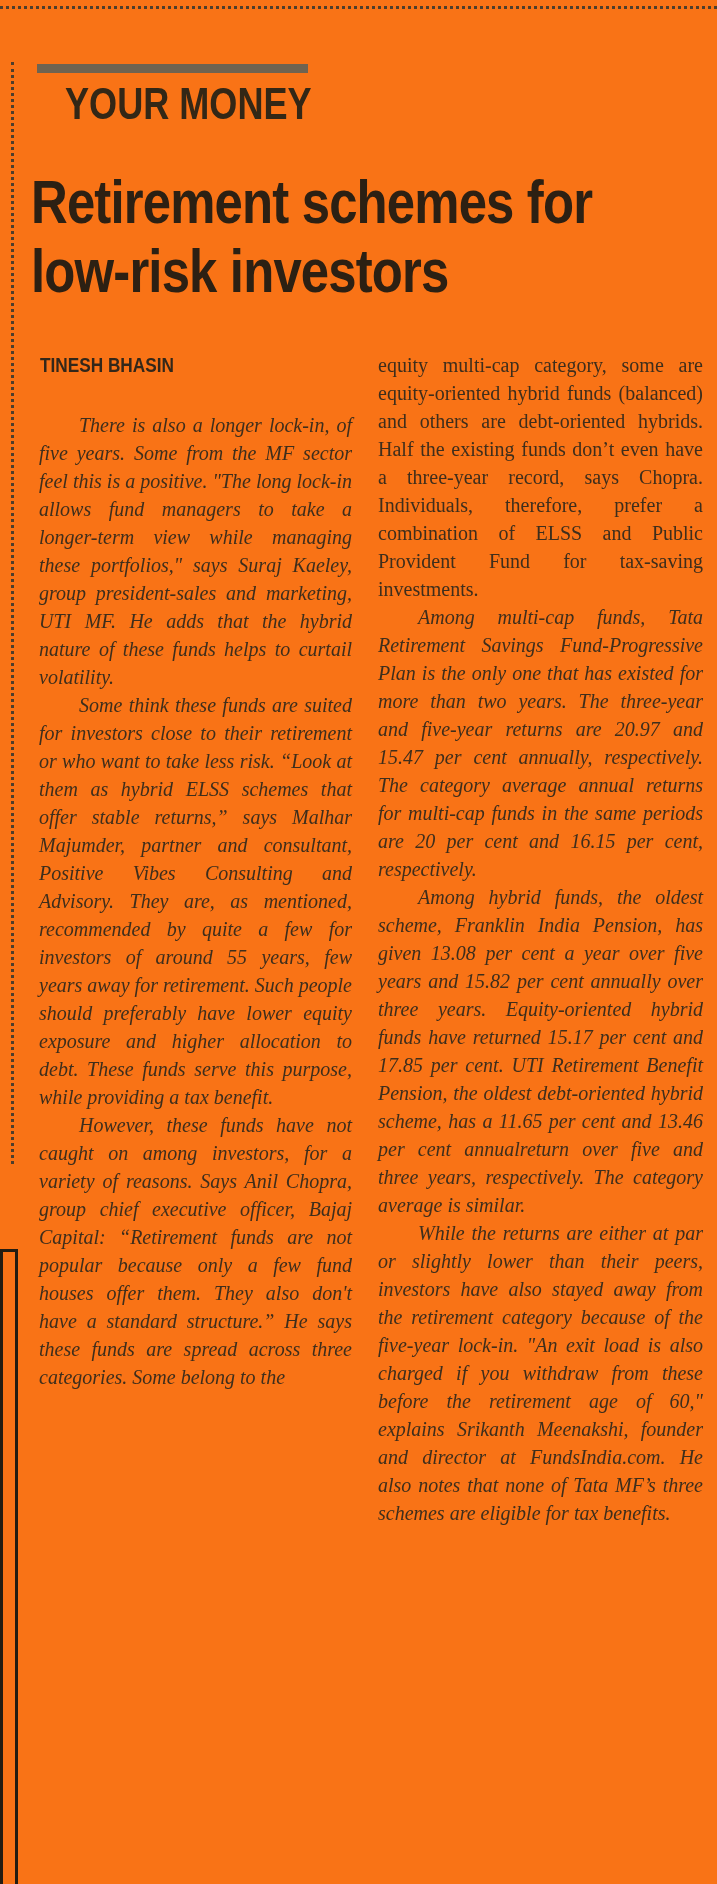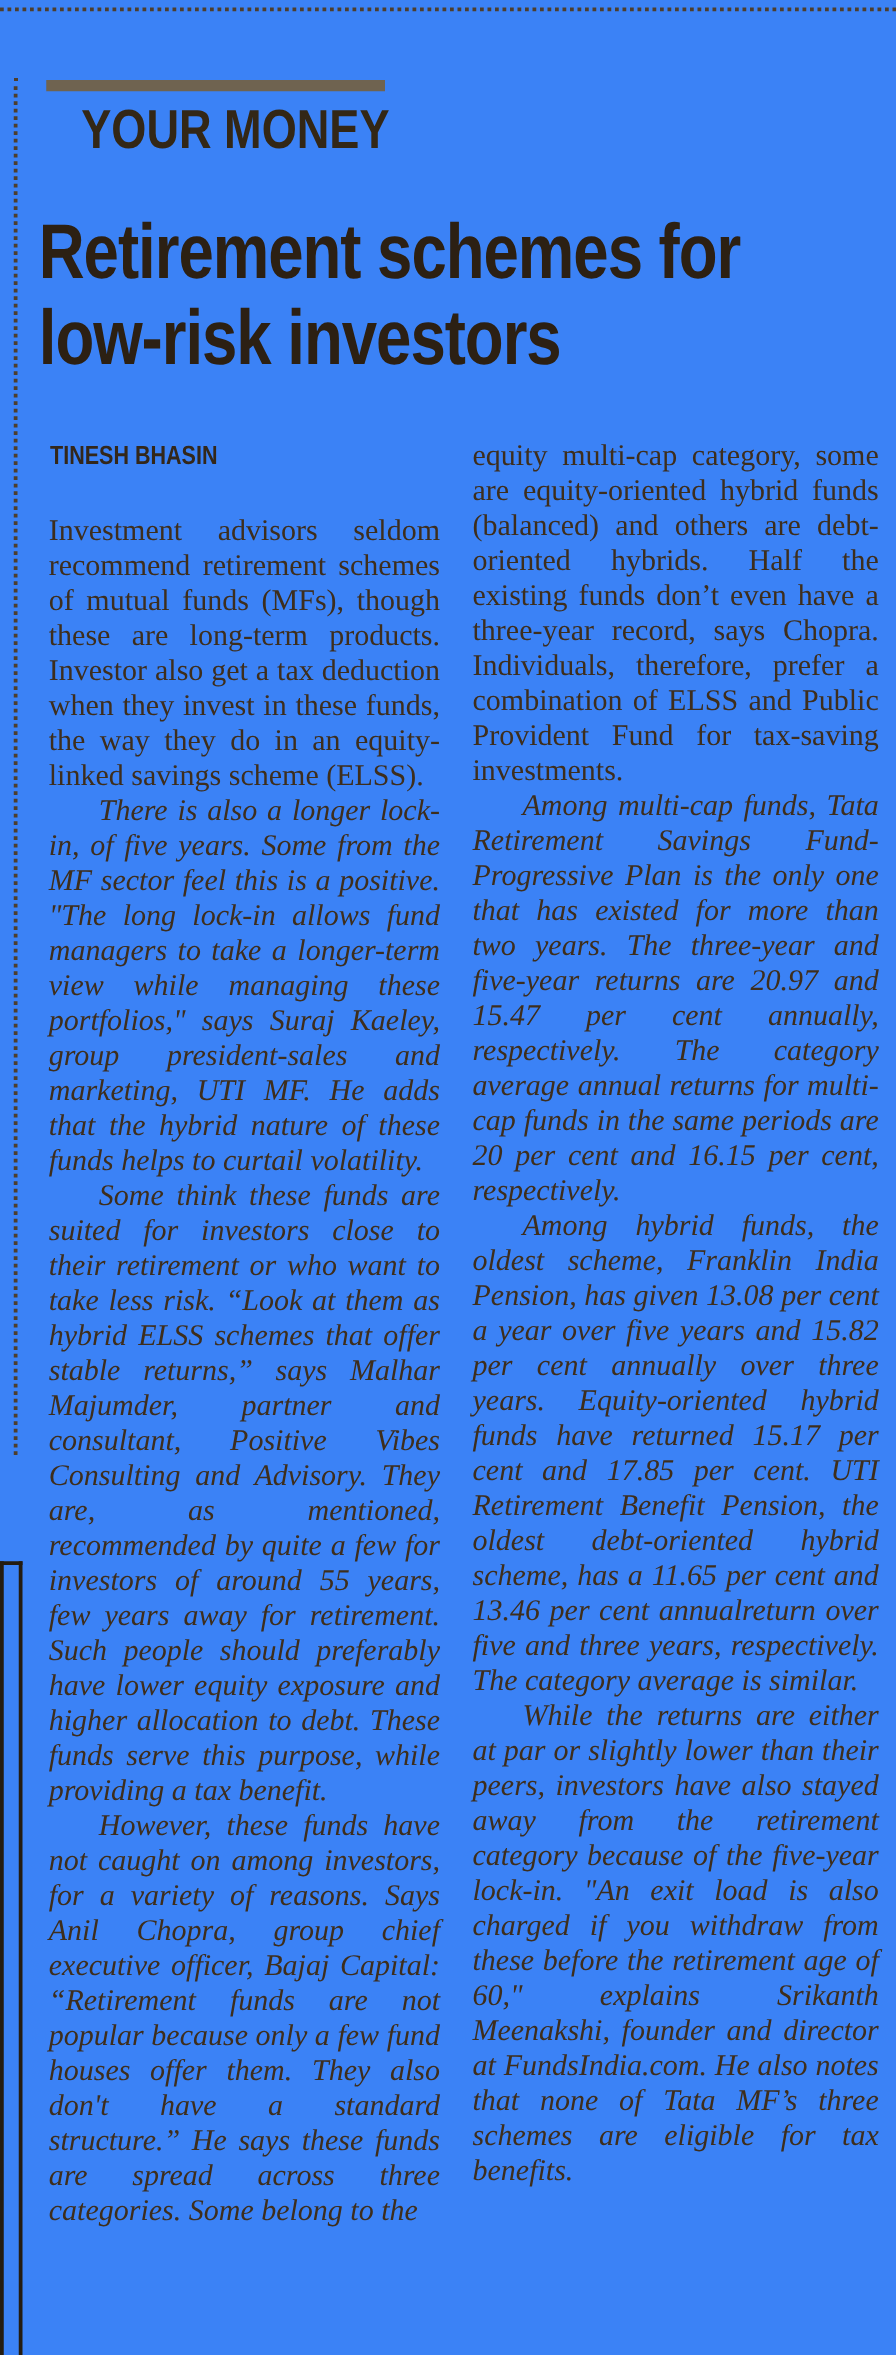--- a/index.html
+++ b/index.html
@@ -1,19 +1,19 @@
 <!DOCTYPE html>
 <html lang="en"><head>
 <meta charset="utf-8">
 <style>
   html,body { margin:0; padding:0; }
   .page {
     position:relative;
     width:717px; height:1884px;
-    background:#3b82f6;
+    background:#f97316;
     overflow:hidden;
   }
   .dotted-top {
     position:absolute; top:6px; left:0; width:717px; height:0;
     border-top:3px dotted #4e3e2c;
   }
   .dotted-left {
     position:absolute; left:11px; top:62px; width:0; height:1102px;
     border-left:3px dotted #4e3e2c;
   }
@@ -43,21 +43,21 @@
   .byline {
     position:absolute; left:40px; top:353px;
     font-family:"Liberation Sans", sans-serif;
     font-weight:bold; font-size:21px; line-height:1.1;
     color:#33271a; white-space:nowrap;
     transform:scaleX(.82); transform-origin:left top;
   }
   .col {
     position:absolute;
     font-family:"Liberation Serif", serif;
-    font-size:24px; line-height:28px;
+    font-size:20px; line-height:28px;
     color:#3e2e1c;
     text-align:justify;
   }
   .col p { margin:0; padding:0; }
   .col p.indent { text-indent:40px;font-style:italic; }
   .col-left  { left:39px;  top:411px; width:313px; }
   .col-right { left:378px; top:351px; width:325px; }
 </style>
 </head>
 <body>
@@ -69,21 +69,20 @@
   <div class="crop-box"></div>
 
   <div class="kicker-bar"></div>
   <div class="kicker">YOUR MONEY</div>
 
   <h1 class="headline">Retirement schemes for low-risk investors</h1>
 
   <div class="byline">TINESH BHASIN</div>
 
   <div class="col col-left">
-    <p>Investment advisors seldom recommend retirement schemes of mutual funds (MFs), though these are long-term products. Investor also get a tax deduction when they invest in these funds, the way they do in an equity-linked savings scheme (ELSS).</p>
     <p class="indent">There is also a longer lock-in, of five years. Some from the MF sector feel this is a positive. "The long lock-in allows fund managers to take a longer-term view while managing these portfolios," says Suraj Kaeley, group president-sales and marketing, UTI MF. He adds that the hybrid nature of these funds helps to curtail volatility.</p>
     <p class="indent">Some think these funds are suited for investors close to their retirement or who want to take less risk. “Look at them as hybrid ELSS schemes that offer stable returns,” says Malhar Majumder, partner and consultant, Positive Vibes Consulting and Advisory. They are, as mentioned, recommended by quite a few for investors of around 55 years, few years away for retirement. Such people should preferably have lower equity exposure and higher allocation to debt. These funds serve this purpose, while providing a tax benefit.</p>
     <p class="indent">However, these funds have not caught on among investors, for a variety of reasons. Says Anil Chopra, group chief executive officer, Bajaj Capital: “Retirement funds are not popular because only a few fund houses offer them. They also don't have a standard structure.” He says these funds are spread across three categories. Some belong to the</p>
   </div>
 
   <div class="col col-right">
     <p>equity multi-cap category, some are equity-oriented hybrid funds (balanced) and others are debt-oriented hybrids. Half the existing funds don’t even have a three-year record, says Chopra. Individuals, therefore, prefer a combination of ELSS and Public Provident Fund for tax-saving investments.</p>
     <p class="indent">Among multi-cap funds, Tata Retirement Savings Fund-Progressive Plan is the only one that has existed for more than two years. The three-year and five-year returns are 20.97 and 15.47 per cent annually, respectively. The category average annual returns for multi-cap funds in the same periods are 20 per cent and 16.15 per cent, respectively.</p>
     <p class="indent">Among hybrid funds, the oldest scheme, Franklin India Pension, has given 13.08 per cent a year over five years and 15.82 per cent annually over three years. Equity-oriented hybrid funds have returned 15.17 per cent and 17.85 per cent. UTI Retirement Benefit Pension, the oldest debt-oriented hybrid scheme, has a 11.65 per cent and 13.46 per cent annualreturn over five and three years, respectively. The category average is similar.</p>
     <p class="indent">While the returns are either at par or slightly lower than their peers, investors have also stayed away from the retirement category because of the five-year lock-in. "An exit load is also charged if you withdraw from these before the retirement age of 60," explains Srikanth Meenakshi, founder and director at FundsIndia.com. He also notes that none of Tata MF’s three schemes are eligible for tax benefits.</p>

